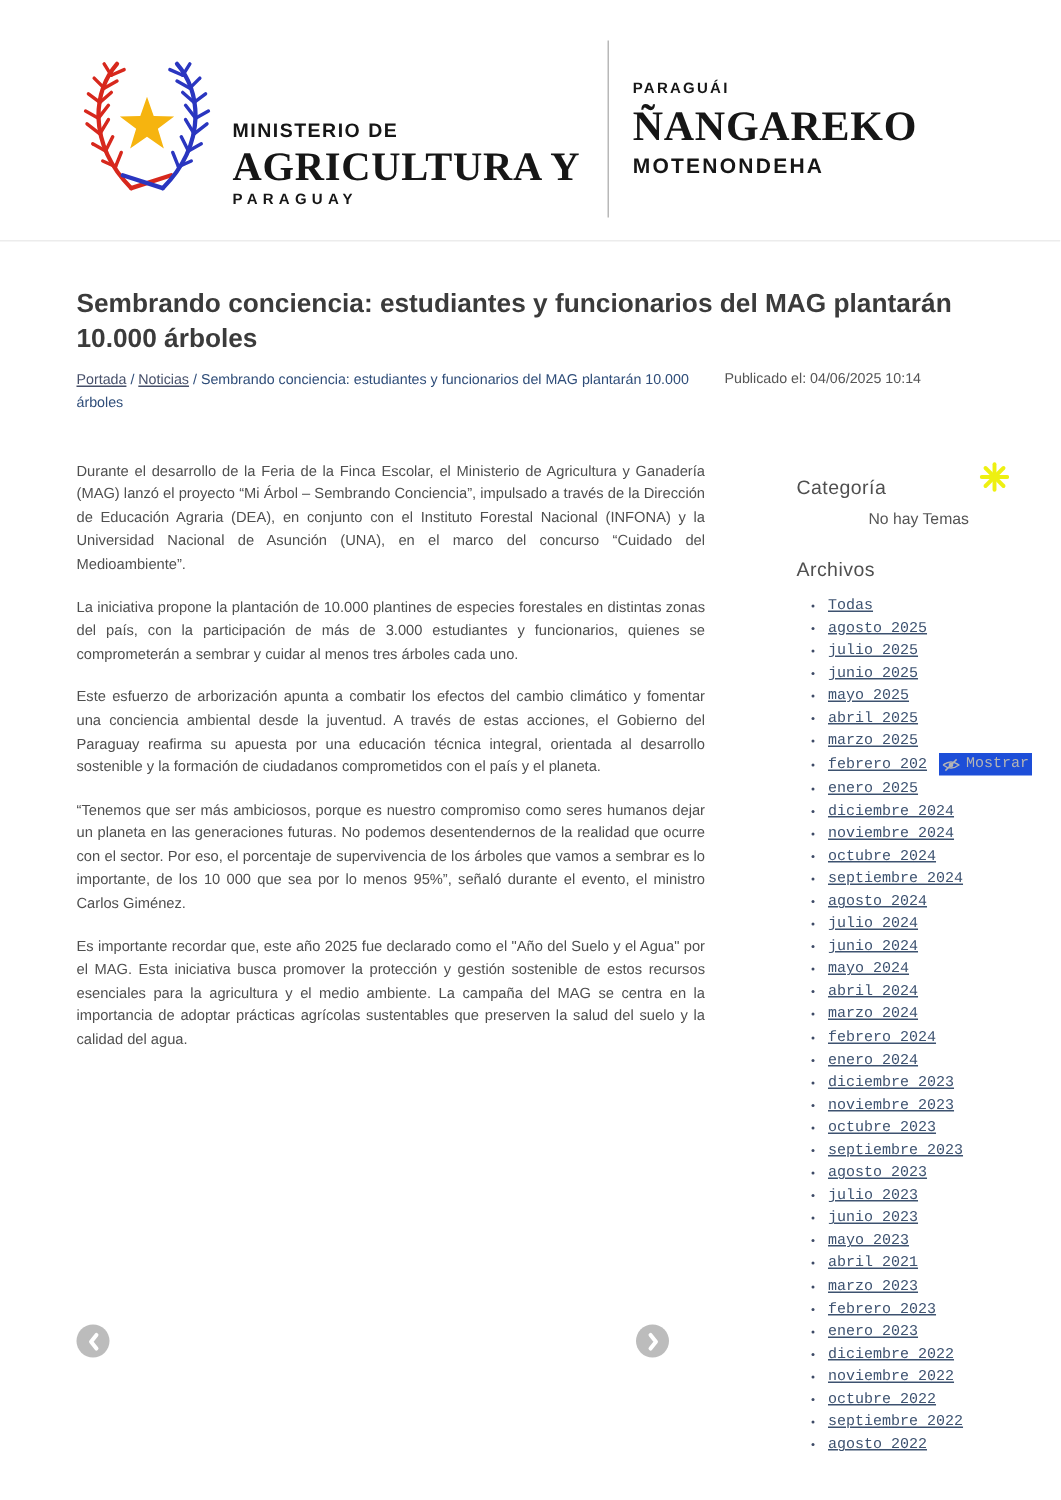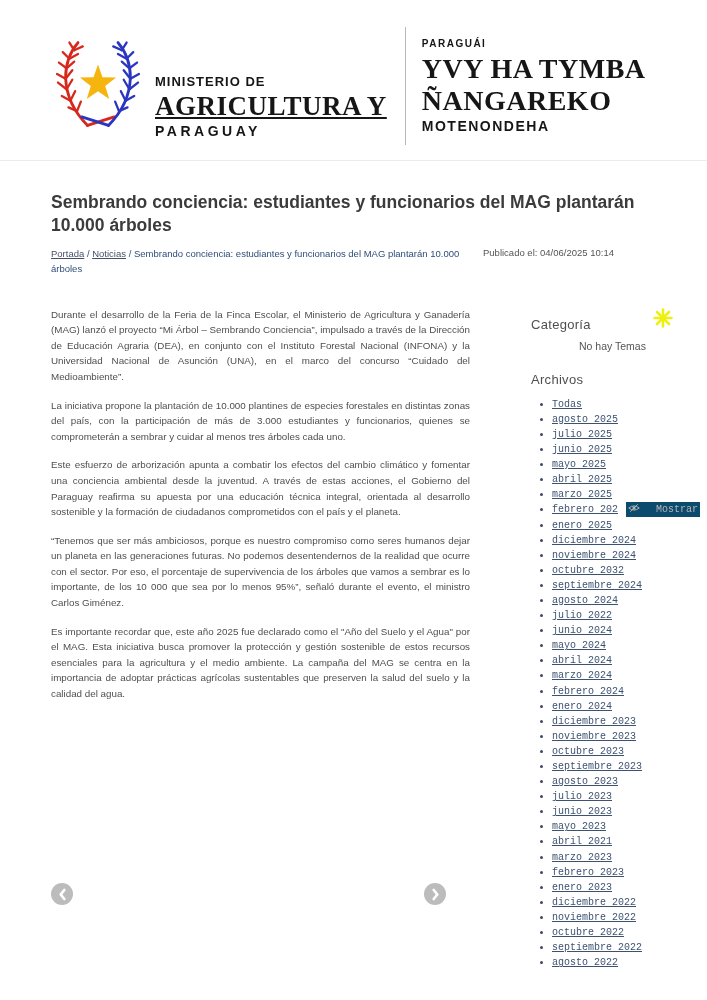--- a/index.html
+++ b/index.html
@@ -12,22 +12,22 @@
   
   .site-header{
     display:flex;align-items:center;
     padding:24px 40px 12px 55px;height:124px;
     border-bottom:1px solid #ececec;
   }
   .logo-left{display:flex;align-items:flex-end;}
   .emblem{flex:0 0 auto;}
   .logo-left-text{margin-left:14px;line-height:1;color:#161616;}
   .lt1{font-size:13px;font-weight:700;letter-spacing:1px;margin-bottom:5px;}
-  .lt2,.lt3{font-family:"Liberation Serif","DejaVu Serif",serif;font-weight:700;font-size:27px;letter-spacing:.5px;margin-bottom:3px;text-decoration:underline;}
-  .lt4{font-size:14px;font-weight:700;letter-spacing:3.5px;margin-top:4px;}
+  .lt2,.lt3{font-family:"Liberation Serif","DejaVu Serif",serif;font-weight:700;font-size:27px;letter-spacing:.5px;margin-bottom:3px;}
+  .lt4{font-size:10px;font-weight:700;letter-spacing:3.5px;margin-top:4px;}
   .logo-divider{width:1px;height:118px;background:#b8b8b8;margin:0 16px 0 18px;}
   .logo-right-text{line-height:1;color:#161616;}
   .rt1{font-size:10px;font-weight:700;letter-spacing:1.5px;margin-bottom:6px;}
   .rt2,.rt3{font-family:"Liberation Serif","DejaVu Serif",serif;font-weight:700;font-size:28px;letter-spacing:.5px;margin-bottom:4px;}
   .rt4{font-size:14px;font-weight:700;letter-spacing:1.5px;margin-top:2px;}
   
   .page-title{
     margin:30px 47px 0 51px;max-width:600px;
     font-size:17.5px;font-weight:700;color:#3b3b3b;line-height:1.32;
   }
@@ -48,22 +48,22 @@
   .sidebar{margin-left:61px;width:168px;position:relative;padding-top:10px;}
   .side-heading{font-size:13px;color:#4f4f4f;margin:0 0 8px 0;font-weight:400;letter-spacing:.3px;}
   .side-empty{font-size:10.5px;color:#555555;margin:0 0 20px 0;padding-left:48px;}
   .archive-list{
     margin:10px 0 0 0;padding:0 0 0 21px;list-style:disc;
     color:#3d4a66;font-size:10px;font-family:Liberation Mono, monospace;
   }
   .archive-list li{line-height:15.1px;white-space:nowrap;}
   .archive-link{color:#3d5270;text-decoration:underline;}
   .mostrar-badge{
-    display:inline-flex;gap:16px;margin-left:8px;
-    color:#b5b5b5;font-size:10px;background:#0c4a6e;padding:0 2px;
+    display:inline-flex;align-items:center;gap:4px;margin-left:8px;
+    color:#b5b5b5;font-size:10px;background:#1d4ed8;padding:0 2px;
     vertical-align:middle;cursor:default;
   }
   
   .asterisk{position:absolute;left:653px;top:308px;width:20px;height:20px;}
   .nav-circle{
     position:absolute;width:22px;height:22px;border-radius:50%;
     background:#bcbcbc;display:flex;align-items:center;justify-content:center;
   }
   .nav-prev{left:51px;top:883px;}
   .nav-next{left:424px;top:883px;}
@@ -118,21 +118,20 @@
     </span>
     <div class="logo-left-text">
       <div class="lt1">MINISTERIO DE</div>
       <div class="lt2">AGRICULTURA Y</div>
       <div class="lt4">PARAGUAY</div>
     </div>
   </div>
   <div class="logo-divider"></div>
   <div class="logo-right-text">
     <div class="rt1">PARAGUÁI</div>
-    <div class="rt2">YVY HA TYMBA</div>
     <div class="rt3">ÑANGAREKO</div>
     <div class="rt4">MOTENONDEHA</div>
   </div>
 </header>
 
 <h1 class="page-title">Sembrando conciencia: estudiantes y funcionarios del MAG plantarán 10.000 árboles</h1>
 
 <div class="meta-row">
   <div class="breadcrumb">
     <a href="#">Portada</a>
@@ -169,24 +168,24 @@
   <svg viewBox="0 0 16 16" width="12" height="12" aria-hidden="true">
     <path d="M1,8 Q8,2.5 15,8 Q8,13.5 1,8" fill="none" stroke="#b5b5b5" stroke-width="1.3"></path>
     <circle cx="8" cy="8" r="2.1" fill="#b5b5b5"></circle>
     <line x1="3" y1="13" x2="13" y2="3" stroke="#b5b5b5" stroke-width="1.3"></line>
   </svg>
   <span>Mostrar</span>
 </span></li>
         <li><a href="#" class="archive-link">enero 2025</a></li>
         <li><a href="#" class="archive-link">diciembre 2024</a></li>
         <li><a href="#" class="archive-link">noviembre 2024</a></li>
-        <li><a href="#" class="archive-link">octubre 2032</a></li>
+        <li><a href="#" class="archive-link">octubre 2024</a></li>
         <li><a href="#" class="archive-link">septiembre 2024</a></li>
         <li><a href="#" class="archive-link">agosto 2024</a></li>
-        <li><a href="#" class="archive-link">julio 2022</a></li>
+        <li><a href="#" class="archive-link">julio 2024</a></li>
         <li><a href="#" class="archive-link">junio 2024</a></li>
         <li><a href="#" class="archive-link">mayo 2024</a></li>
         <li><a href="#" class="archive-link">abril 2024</a></li>
         <li><a href="#" class="archive-link">marzo 2024</a></li>
         <li><a href="#" class="archive-link">febrero 2024</a></li>
         <li><a href="#" class="archive-link">enero 2024</a></li>
         <li><a href="#" class="archive-link">diciembre 2023</a></li>
         <li><a href="#" class="archive-link">noviembre 2023</a></li>
         <li><a href="#" class="archive-link">octubre 2023</a></li>
         <li><a href="#" class="archive-link">septiembre 2023</a></li>

